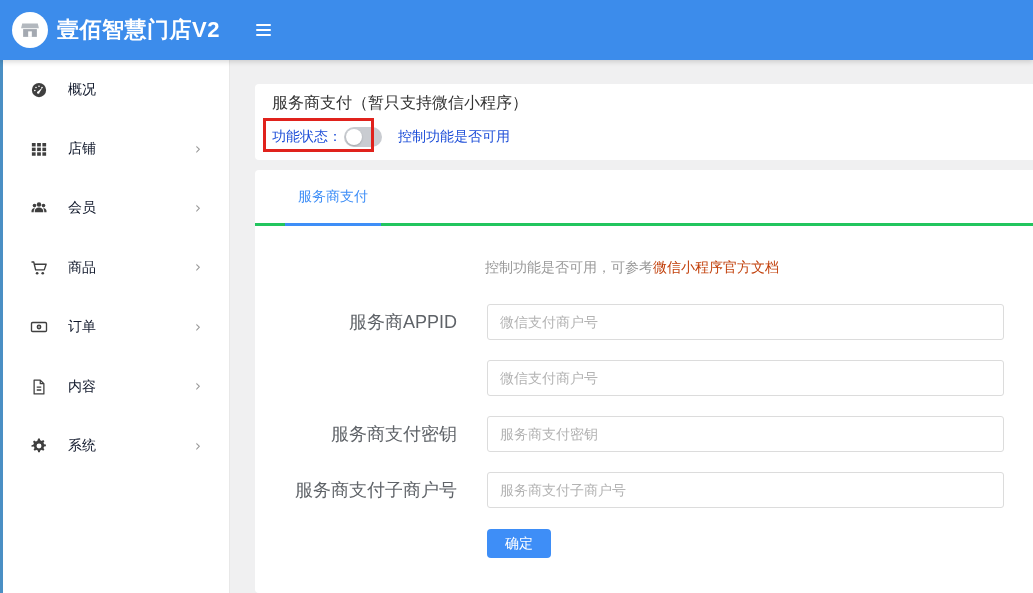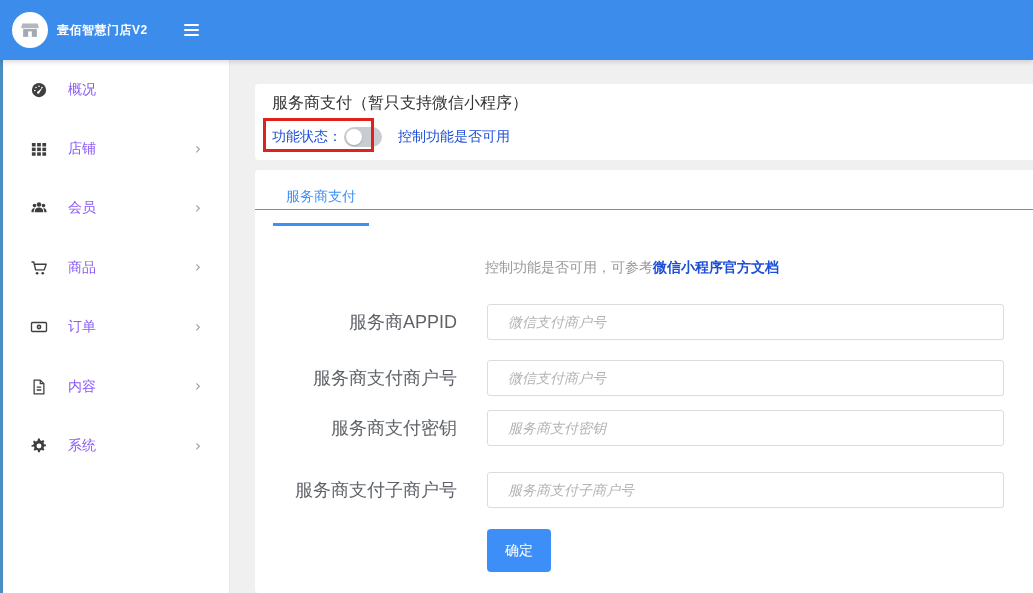--- a/index.html
+++ b/index.html
@@ -17,42 +17,42 @@
     background:#3c8ceb; z-index:10;
     box-shadow:0 2px 5px rgba(0,0,0,.15);
     display:flex; align-items:center;
   }
   .logo-circle {
     width:36px; height:36px; border-radius:50%; background:#fff;
     margin-left:12px; display:flex; align-items:center; justify-content:center;
     flex:0 0 auto;
   }
   .app-title {
-    color:#fff; font-size:12px; font-weight:bold; margin-left:9px;
+    color:#fff; font-size:22px; font-weight:bold; margin-left:9px;
     letter-spacing:.5px;
   }
   .hamburger { margin-left:36px; cursor:pointer; }
   .hamburger .bar { width:15px; height:2.4px; background:#fff; border-radius:1px; margin:2.4px 0; }
   
   .left-edge {
     position:absolute; left:0; top:60px; bottom:0; width:3px;
     background:#4a8fc4; z-index:6;
   }
   
   .sidebar {
     position:absolute; left:0; top:60px; bottom:0; width:230px;
     background:#fff; border-right:1px solid #e8e8e8; z-index:5;
     padding-left:3px;
   }
   .side-item {
     position:relative; height:59.4px; display:flex; align-items:center;
     cursor:pointer;
   }
   .side-item .icon { width:18px; height:18px; margin-left:27px; flex:0 0 auto; display:block; }
-  .side-item .lbl { margin-left:20px; font-size:14px; color:#8b5cf6; }
+  .side-item .lbl { margin-left:20px; font-size:14px; color:#0f172a; }
   .side-item .chev {
     position:absolute; right:28px; color:#999; font-size:15px; line-height:1;
     font-family:"DejaVu Sans",sans-serif;
   }
   
   .panel {
     position:absolute; left:255px; right:0; background:#fff;
     border-radius:4px 0 0 4px;
   }
   .panel-head { top:84px; height:76px;text-decoration:underline; }
@@ -68,43 +68,42 @@
   }
   .toggle .knob {
     position:absolute; left:2px; top:2px; width:16px; height:16px;
     border-radius:50%; background:#fff; box-shadow:0 1px 2px rgba(0,0,0,.2);
   }
   .annotation-box {
     position:absolute; left:8px; top:34px; width:111px; height:34px;
     border:3px solid #e0221c; pointer-events:none;
   }
   .panel-body { top:170px; bottom:0; }
-  .tabbar { height:40px; border-bottom:1px solid #22c55e; }
+  .tabbar { height:56px; border-bottom:3px solid #22c55e;padding-left:12px; }
   .tab {
     display:inline-block; margin-left:18px; padding:0 13px;
     line-height:53px; font-size:14px; color:#3e8ef7;
     border-bottom:3px solid #3e8ef7; cursor:pointer;
   }
   .helper { position:absolute; left:230px; top:89px; font-size:14px; color:#999; }
-  .helper a { color:#1d4ed8; text-decoration:none; cursor:pointer;font-weight:bold; }
+  .helper a { color:#c2410c; text-decoration:none; cursor:pointer; }
   .form-label {
     position:absolute; left:0; width:202px; text-align:right;
     line-height:36px; font-size:18px; color:#5f6368;
   }
   .form-input {
     position:absolute; left:232px; width:517px; height:36px;
-    border:1px solid #dcdcdc; border-radius:3px; padding:0 20px;
+    border:1px solid #dcdcdc; border-radius:3px; padding:0 12px;
     font-size:14px; color:#333; outline:none;
     font-family:"Liberation Sans","DejaVu Sans",sans-serif;
-    font-style:italic;
   }
   .form-input::placeholder { color:#b3b3b3; opacity:1; }
-  .r0 { top:134px; } .r1 { top:190px; } .r2 { top:240px; } .r3 { top:302px; }
+  .r0 { top:134px; } .r1 { top:190px; } .r2 { top:246px; } .r3 { top:302px; }
   .submit-btn {
-    position:absolute; left:232px; top:359px; width:64px; height:43px;
+    position:absolute; left:232px; top:359px; width:64px; height:29px;
     background:#3e8ef7; color:#fff; border:none; border-radius:4px;
     font-size:14px; cursor:pointer;
     font-family:"Liberation Sans","DejaVu Sans",sans-serif;
   }
 </style>
 </head>
 <body>
 
 <div class="topbar">
   <div class="logo-circle">
@@ -227,21 +226,20 @@
     <span class="tab">服务商支付</span>
   </div>
 
   <div class="helper">
     <span>控制功能是否可用，可参考</span><a>微信小程序官方文档</a>
   </div>
 
   <label class="form-label r0">服务商APPID</label>
   <input class="form-input r0" type="text" placeholder="微信支付商户号" style="">
 
-  <label class="form-label r1">服务商支付商户号</label>
   <input class="form-input r1" type="text" placeholder="微信支付商户号" style="">
 
   <label class="form-label r2">服务商支付密钥</label>
   <input class="form-input r2" type="text" placeholder="服务商支付密钥" style="">
 
   <label class="form-label r3">服务商支付子商户号</label>
   <input class="form-input r3" type="text" placeholder="服务商支付子商户号" style="">
 
   <button class="submit-btn">确定</button>
 </div>

